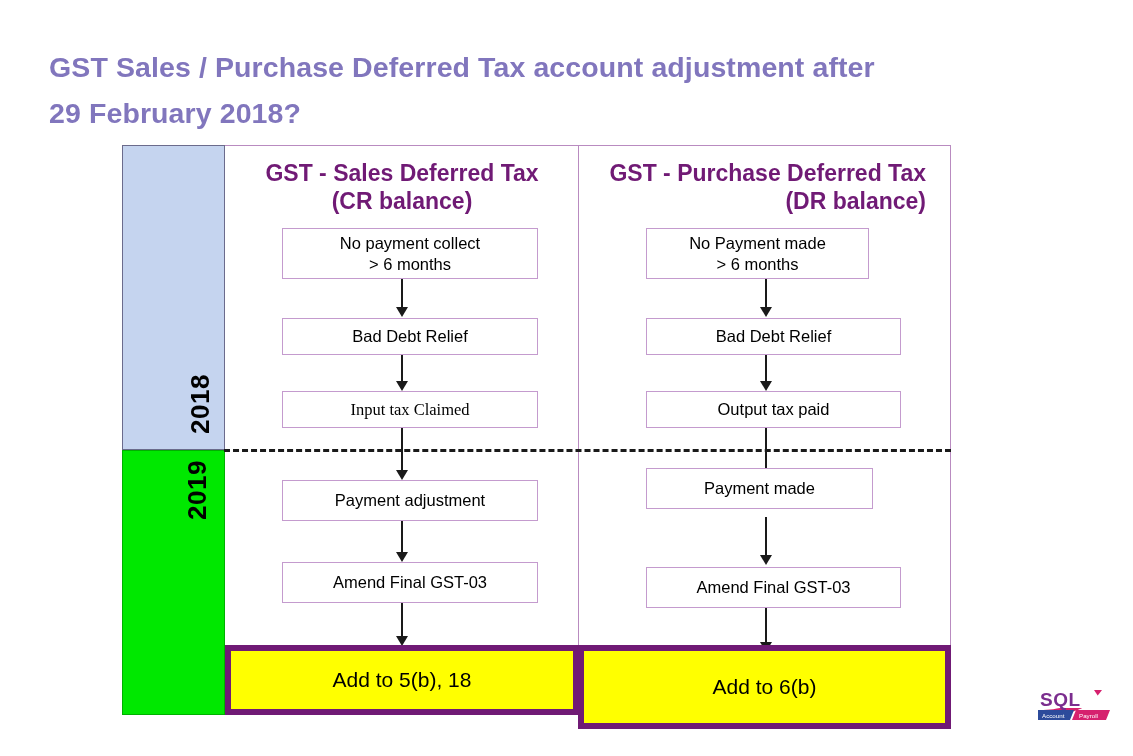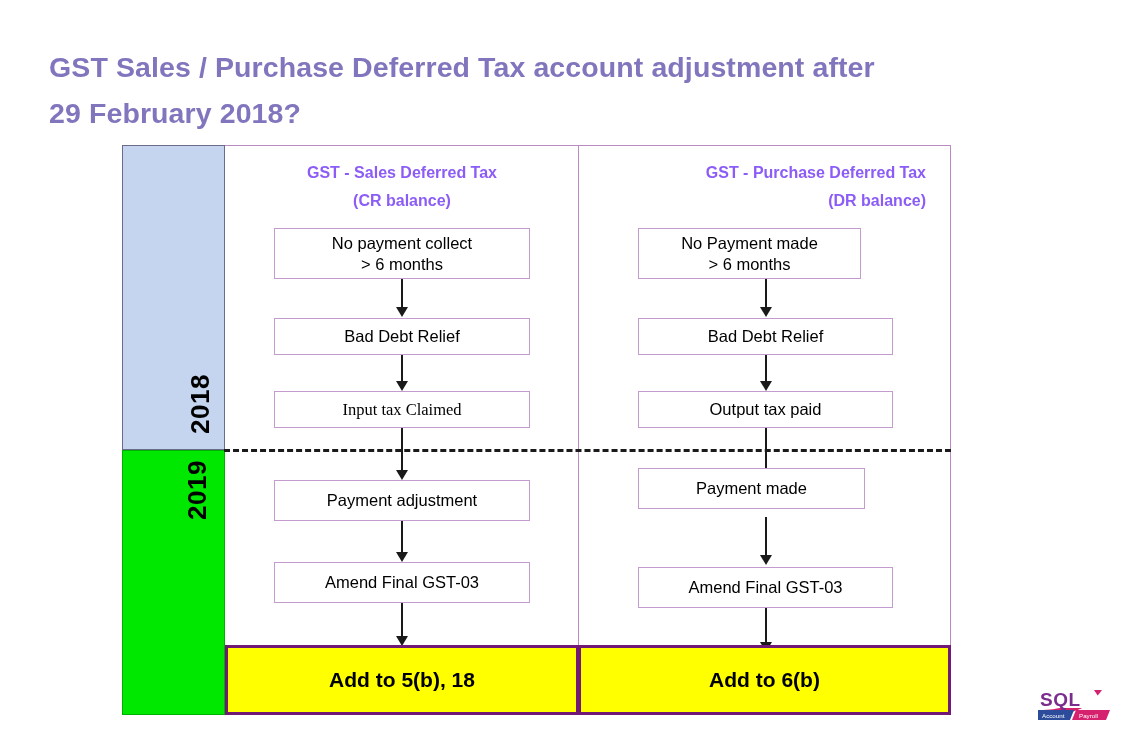--- a/index.html
+++ b/index.html
@@ -100,23 +100,23 @@
   }
   .year-label-2019 {
     left: 182px;
     top: 520px;
   }
 
   
   .col-header {
     position: absolute;
     text-align: center;
-    font-size: 16px;
+    font-size: 23px;
     font-weight: bold;
-    color: #8b5cf6;
+    color: #701a75;
     line-height: 28px;
     white-space: pre-line;
   }
   .col-header-left  { left: 232px; top: 159px; width: 340px; }
   .col-header-right { left: 586px; top: 159px; width: 340px; text-align: right; }
 
   
   .pbox {
     position: absolute;
     box-sizing: border-box;
@@ -124,20 +124,21 @@
     background: #ffffff;
     display: flex;
     align-items: center;
     justify-content: center;
     text-align: center;
     font-size: 16.5px;
     color: #000000;
     line-height: 21px;
     white-space: pre-line;
     z-index: 3;
+    margin-left: 8px;
   }
 
   
   .arrow {
     position: absolute;
     width: 2px;
     background: #1a1a1a;
     z-index: 2;
   }
   .arrow::after {
@@ -161,31 +162,31 @@
     height: 0;
     border-top: 3px dashed #1a1a1a;
     z-index: 5;
   }
 
   
   .yellow-cell {
     position: absolute;
     box-sizing: border-box;
     background: #FFFF00;
-    border: 3px solid #701a75;
+    border: 6px solid #701a75;
     display: flex;
     align-items: center;
     justify-content: center;
     font-size: 21px;
-    font-weight: bold;
+    font-weight: normal;
     color: #000000;
     z-index: 4;
   }
   .yellow-left  { left: 225px; top: 645px; width: 354px; height: 70px; }
-  .yellow-right { left: 578px; top: 645px; width: 373px; height: 70px; }
+  .yellow-right { left: 578px; top: 645px; width: 373px; height: 84px; }
 
   
   .logo {
     position: absolute;
     left: 1032px;
     top: 684px;
     width: 82px;
     height: 38px;
     text-decoration: underline;
   }

